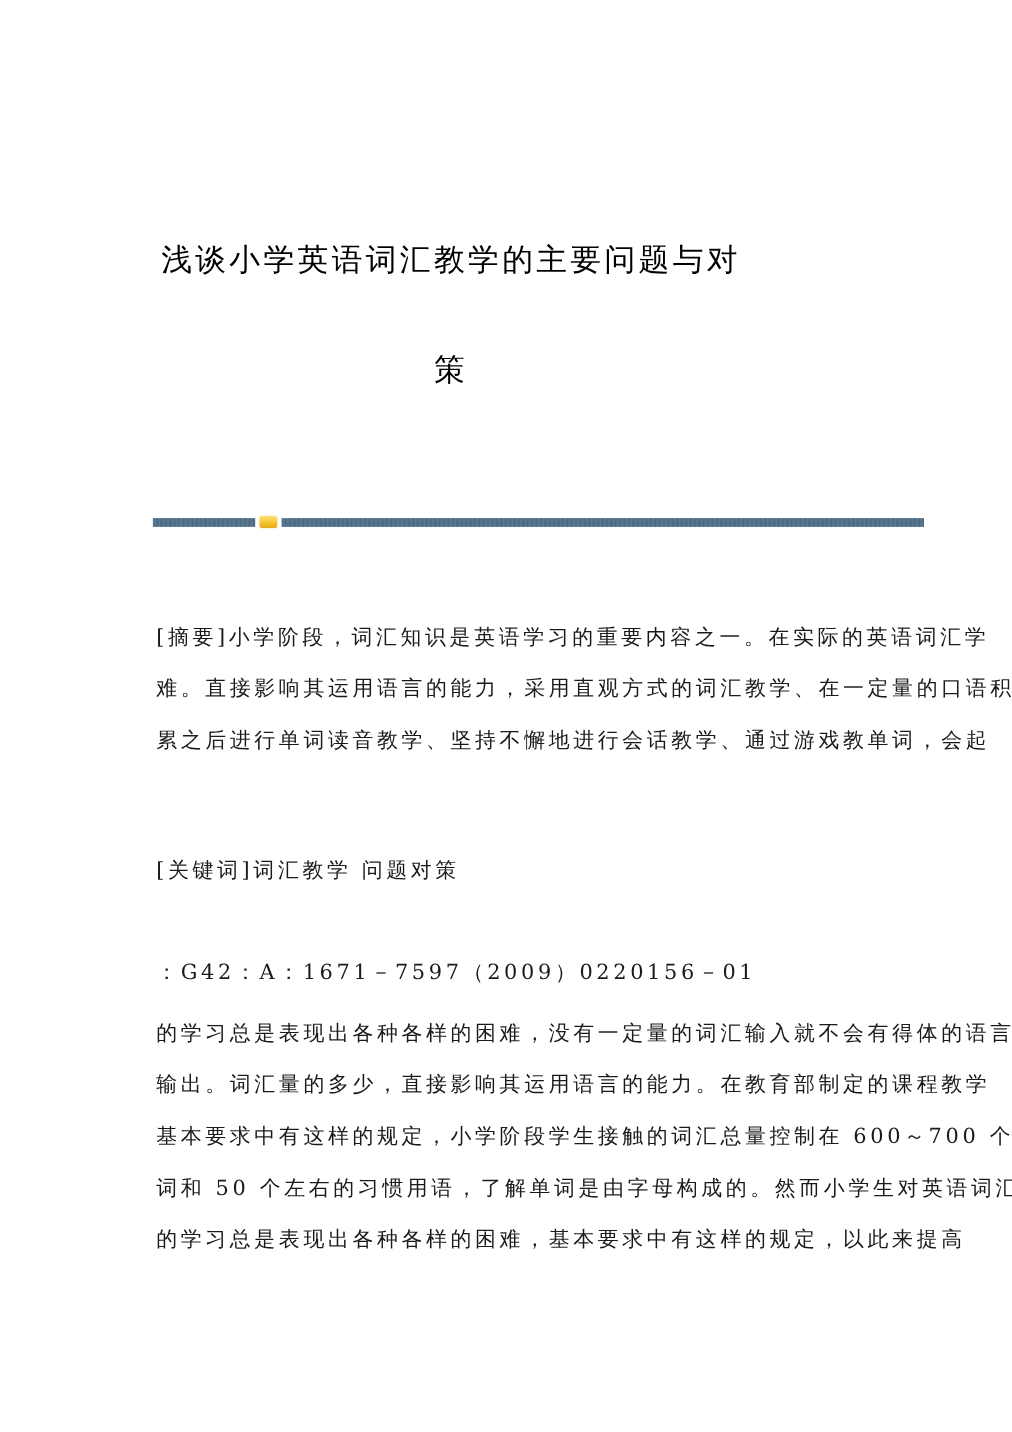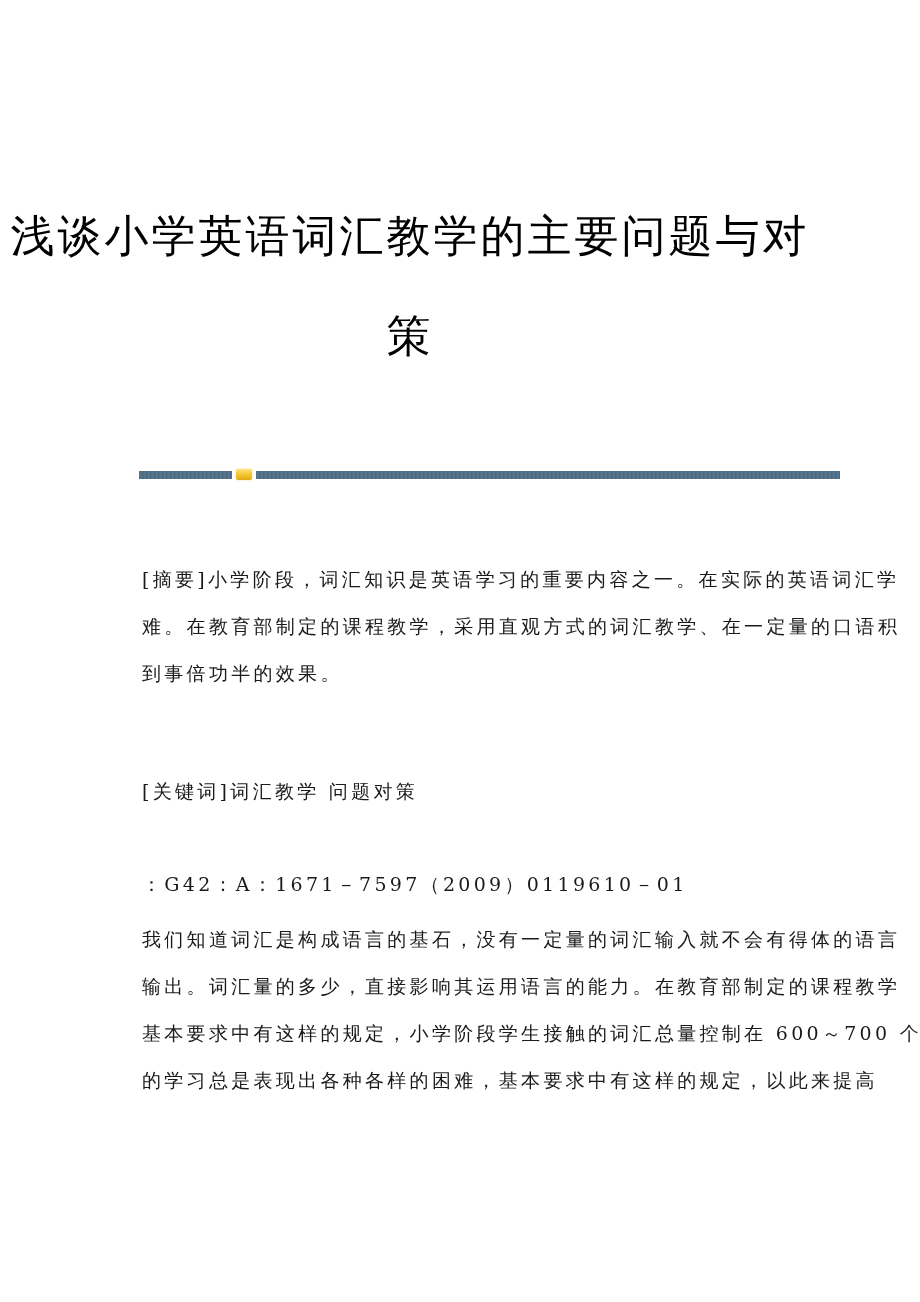--- a/index.html
+++ b/index.html
@@ -13,21 +13,21 @@
       position: relative;
       overflow: hidden;
       font-family: "DejaVu Serif", "Liberation Serif", serif;
       color: #111111;
     }
     .title-line {
       position: absolute;
       left: 0;
       width: 820px;
       text-align: center;
-      font-size: 44px;
+      font-size: 28px;
       letter-spacing: 3px;
       color: #000000;
       line-height: 40px;
       white-space: nowrap;
     }
     #title-line-1 { top: 216px; }
     #title-line-2 { top: 316px; }
 
     .divider {
       position: absolute;
@@ -74,32 +74,33 @@
 
   <div id="title-line-1" class="title-line">浅谈小学英语词汇教学的主要问题与对</div>
   <div id="title-line-2" class="title-line">策</div>
 
   <div id="divider-left" class="divider"></div>
   <div class="divider-badge"></div>
   <div id="divider-right" class="divider"></div>
 
   <div id="abstract" class="para">
     <span class="line">[摘要]小学阶段，词汇知识是英语学习的重要内容之一。在实际的英语词汇学</span>
-    <span class="line">难。在教育部制定的课程教学，采用直观方式的词汇教学、在一定量的口语积</span>
-    <span class="line">到事倍功半的效果。</span>
+    <span class="line">难。直接影响其运用语言的能力，采用直观方式的词汇教学、在一定量的口语积</span>
+    <span class="line">累之后进行单词读音教学、坚持不懈地进行会话教学、通过游戏教单词，会起</span>
   </div>
 
   <div id="keywords" class="para">
     <span class="line">[关键词]词汇教学 问题对策</span>
   </div>
 
   <div id="classification" class="para">
-    <span class="line">：G42：A：1671－7597（2009）0119610－01</span>
+    <span class="line">：G42：A：1671－7597（2009）0220156－01</span>
   </div>
 
   <div id="body-text" class="para">
-    <span class="line">我们知道词汇是构成语言的基石，没有一定量的词汇输入就不会有得体的语言</span>
+    <span class="line">的学习总是表现出各种各样的困难，没有一定量的词汇输入就不会有得体的语言</span>
     <span class="line">输出。词汇量的多少，直接影响其运用语言的能力。在教育部制定的课程教学</span>
     <span class="line">基本要求中有这样的规定，小学阶段学生接触的词汇总量控制在 600～700 个单</span>
+    <span class="line">词和 50 个左右的习惯用语，了解单词是由字母构成的。然而小学生对英语词汇</span>
     <span class="line">的学习总是表现出各种各样的困难，基本要求中有这样的规定，以此来提高</span>
   </div>
 
 </div>
 
 </body></html>

